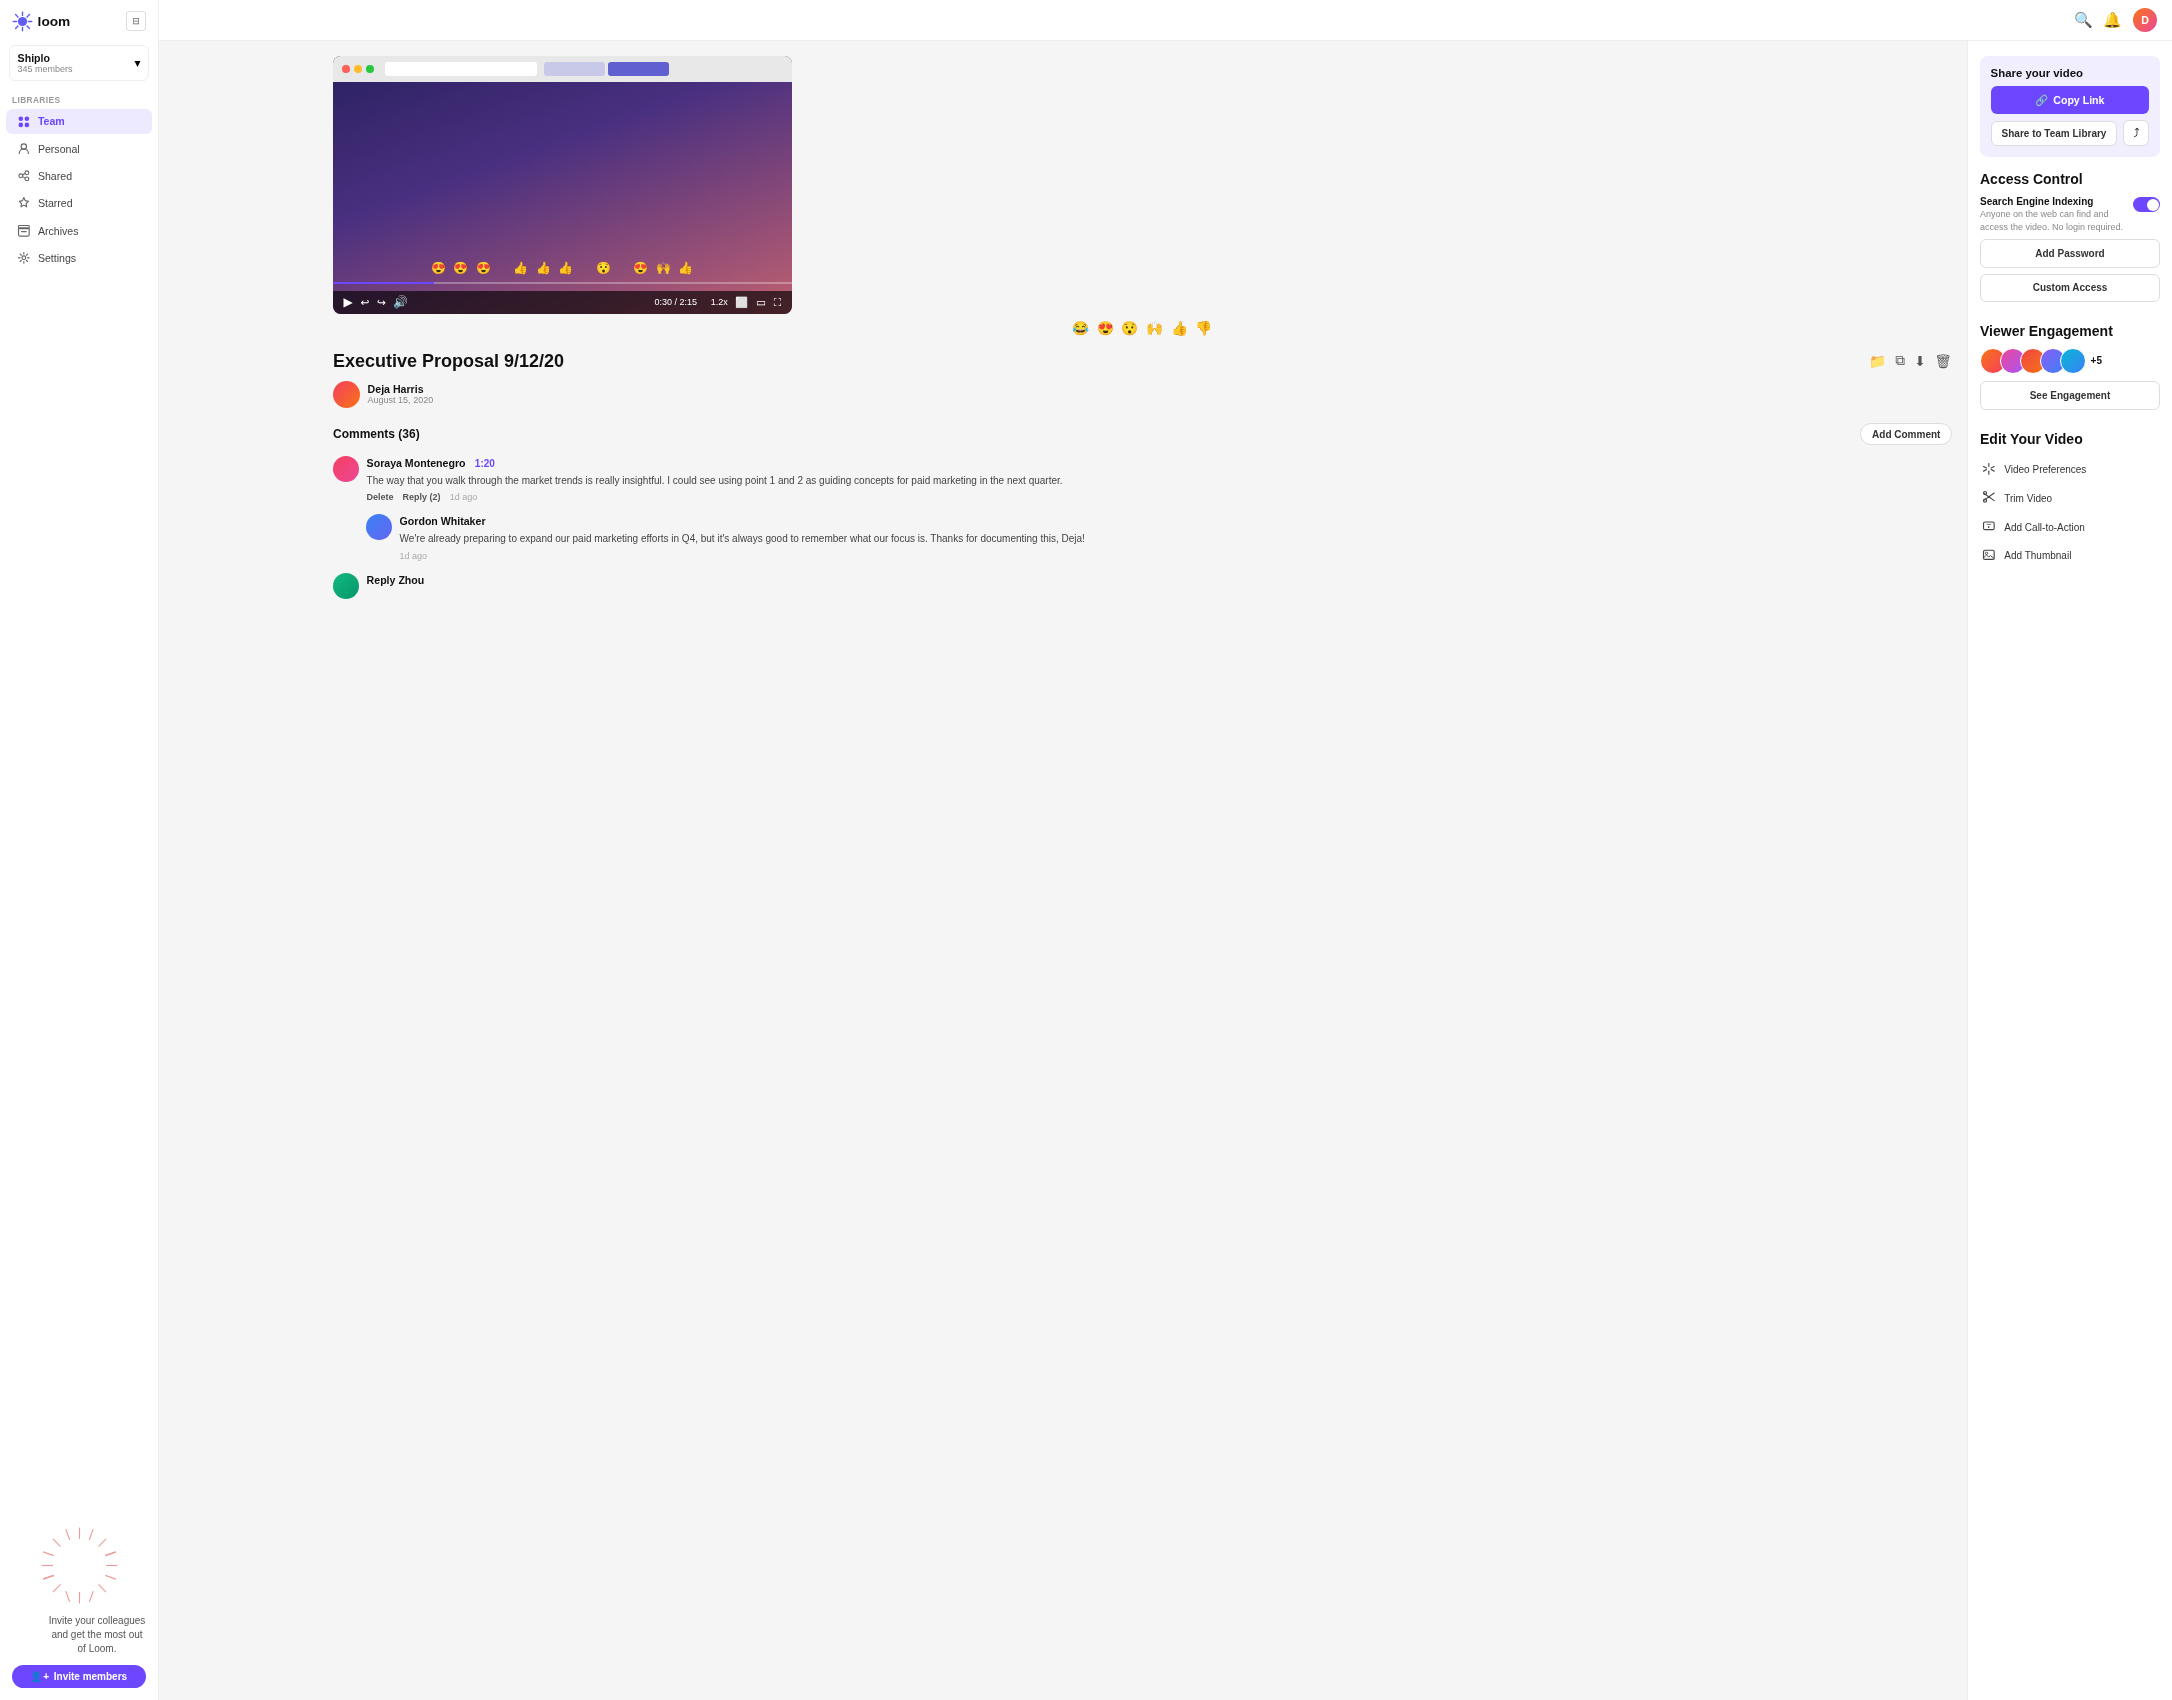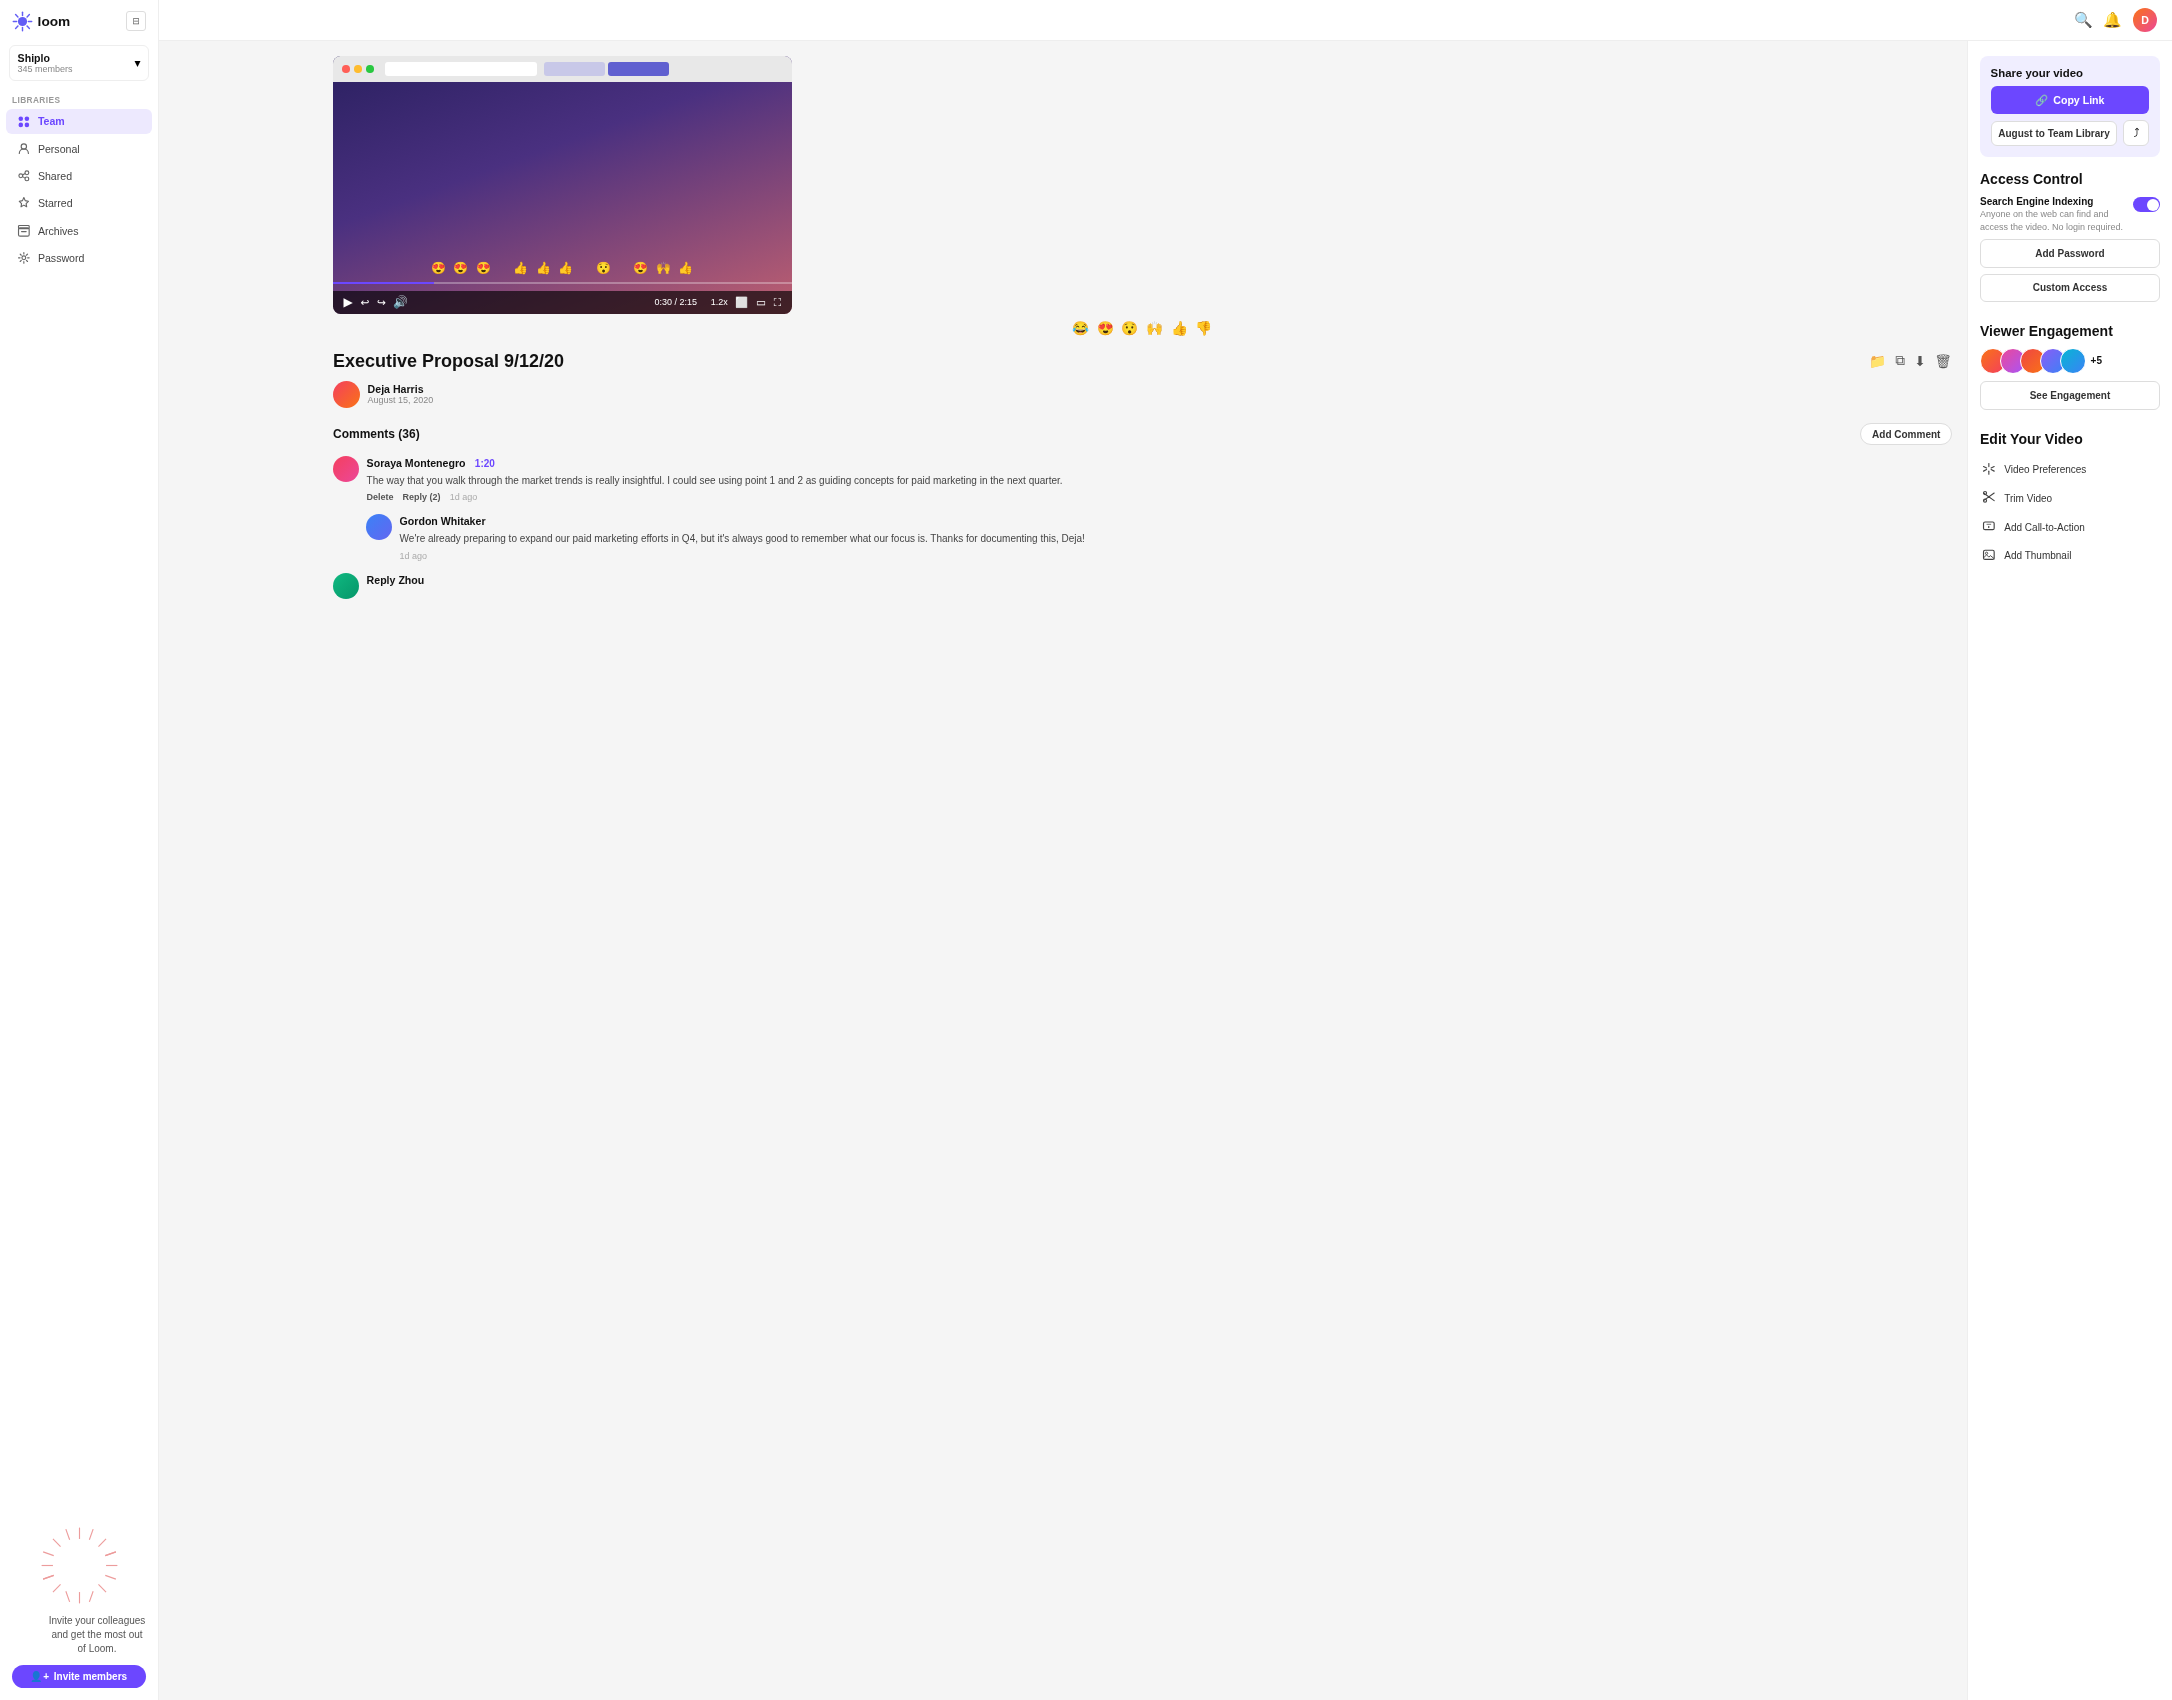--- a/index.html
+++ b/index.html
@@ -626,21 +626,21 @@
     </span>
     <span>Archives</span>
   </div>
   <div class="sidebar-item">
     <span class="icon">
       <svg width="13.7" height="13.7" viewBox="0 0 18 18" fill="none">
           <circle cx="9" cy="9" r="2.5" stroke="#666" stroke-width="1.5"></circle>
           <path d="M9 2v2M9 14v2M2 9h2M14 9h2M4.2 4.2l1.4 1.4M12.4 12.4l1.4 1.4M13.8 4.2l-1.4 1.4M5.6 12.4l-1.4 1.4" stroke="#666" stroke-width="1.5" stroke-linecap="round"></path>
         </svg>
     </span>
-    <span>Password</span>
+    <span>Settings</span>
   </div>
 
   <div class="sidebar-bottom">
     
     <svg class="sunburst-svg" viewBox="0 0 120 120">
       <g transform="translate(60,60)" stroke="#e57373" stroke-width="1.5" opacity="0.7">
         <line x1="0" y1="-50" x2="0" y2="-35"></line>
         <line x1="0" y1="35" x2="0" y2="50"></line>
         <line x1="-50" y1="0" x2="-35" y2="0"></line>
         <line x1="35" y1="0" x2="50" y2="0"></line>
@@ -799,21 +799,21 @@
 
   <div class="right-panel">
 
     <div class="share-section">
       <div class="share-title">Share your video</div>
       <button class="copy-link-btn">
         <span>🔗</span>
         <span>Copy Link</span>
       </button>
       <div class="share-library-row">
-        <button class="share-library-btn">August to Team Library</button>
+        <button class="share-library-btn">Share to Team Library</button>
         <button class="share-more-btn">
           <span>⤴</span>
         </button>
       </div>
     </div>
 
     <div class="panel-section">
       <div class="panel-section-title">Access Control</div>
       <div class="access-row">
         <div>

